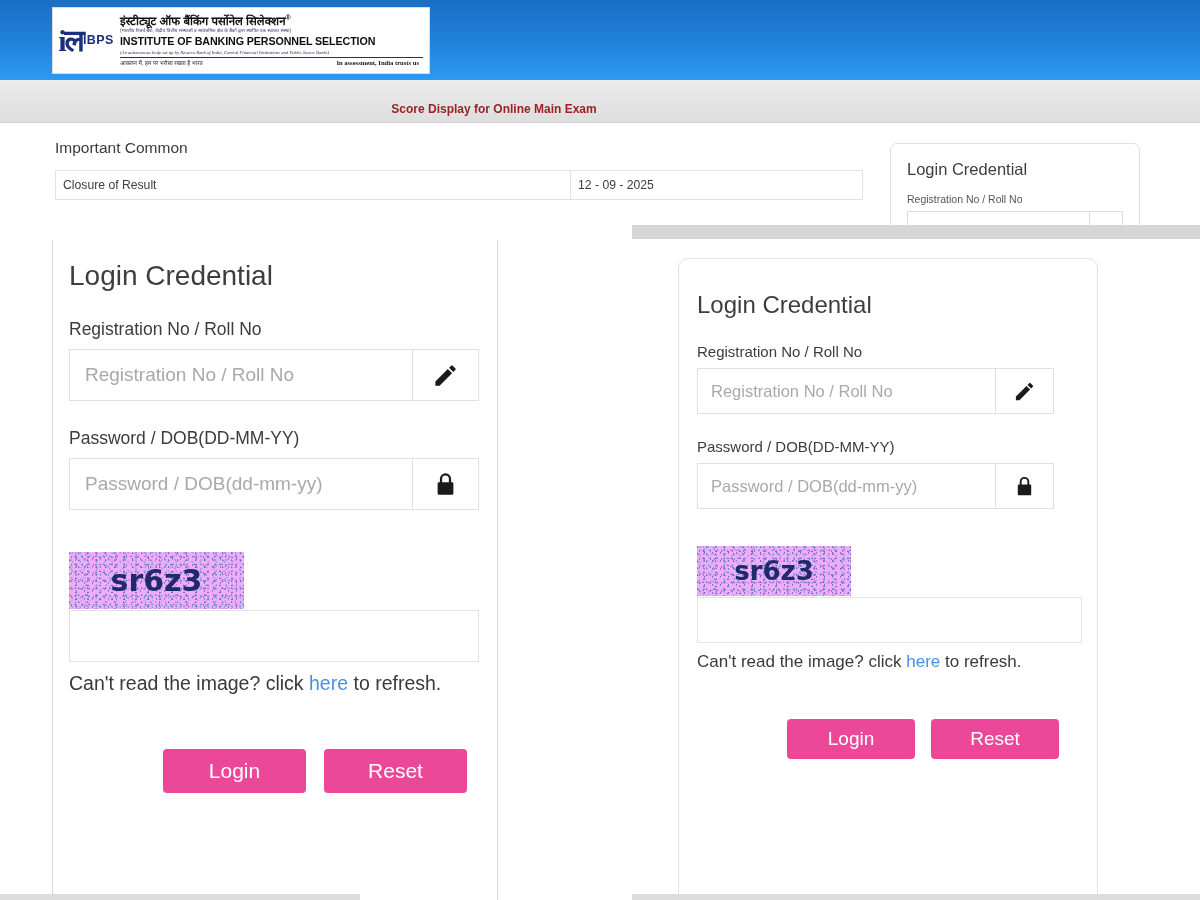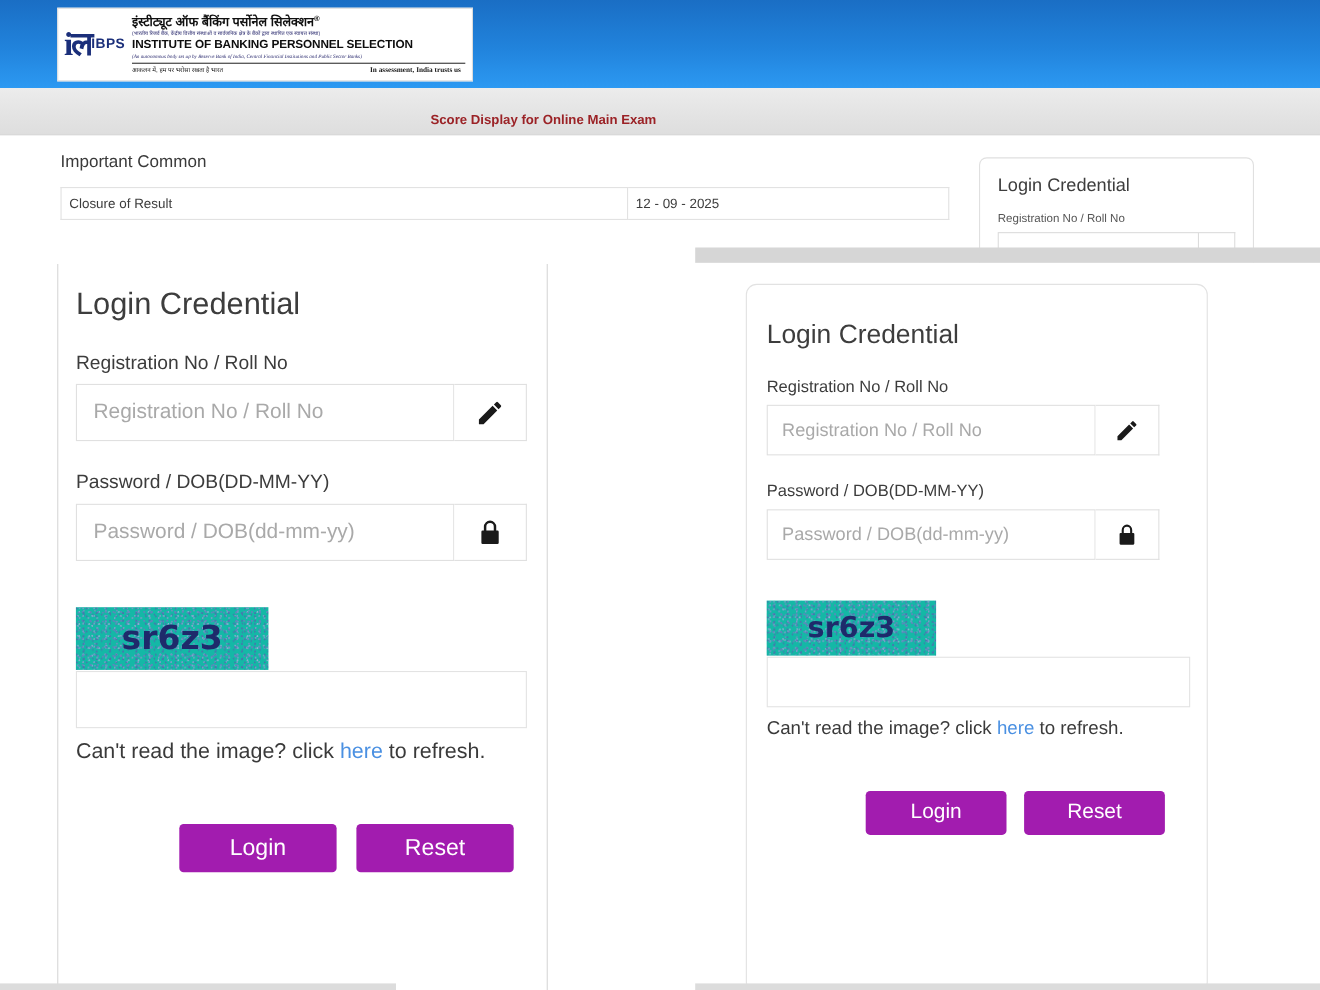--- a/index.html
+++ b/index.html
@@ -144,21 +144,21 @@
   .lc-inputrow { display:flex; align-items:stretch; }
   .lc-input {
     flex:1; border:1px solid #e0e0e0; background:#fff;
     display:flex; align-items:center; color:#a9a9a9;
   }
   .lc-addon {
     border:1px solid #e0e0e0; border-left:none; background:#fff;
     display:flex; align-items:center; justify-content:center;
   }
   .lc-captcha {
-    background:#14b8a6; position:relative; overflow:hidden;
+    background:#f0abfc; position:relative; overflow:hidden;
     display:flex; align-items:center; justify-content:center;
   }
   .captcha-noise {
     position:absolute; inset:0;
     background-image:
       radial-gradient(circle at 7% 18%,  #5566b0 0.6px, transparent 1.1px),
       radial-gradient(circle at 23% 62%, #6d7cc0 0.6px, transparent 1.1px),
       radial-gradient(circle at 41% 9%,  #8c98cf 0.6px, transparent 1.1px),
       radial-gradient(circle at 58% 77%, #5566b0 0.6px, transparent 1.1px),
       radial-gradient(circle at 73% 32%, #7d8ac7 0.6px, transparent 1.1px),
@@ -174,21 +174,21 @@
   .captcha-text {
     position:relative; z-index:2;
     font-family:"DejaVu Sans", sans-serif; font-weight:bold;
     color:#1e2a6b; letter-spacing:0px;
   }
   .lc-captcha-input { border:1px solid #e3e3e3; background:#fff; }
   .lc-hint { color:#3a3a3a; }
   .lc-hint a { color:#4a90e2; text-decoration:none; }
   .lc-btns { display:flex; }
   .lc-btn {
-    background:#a21caf; color:#ffffff; border:none; border-radius:4px;
+    background:#ec4899; color:#ffffff; border:none; border-radius:4px;
     font-family:"Liberation Sans", sans-serif; cursor:pointer;
     display:flex; align-items:center; justify-content:center;
   }
 
   
   .L .lc-title { font-size:28px; margin-top:20px; }
   .L .lc-label { font-size:17.5px; margin-top:27px; margin-bottom:9px; }
   .L .lc-inputrow { width:410px; height:52px; }
   .L .lc-input { font-size:19px; padding-left:15px; }
   .L .lc-addon { width:66px; }

